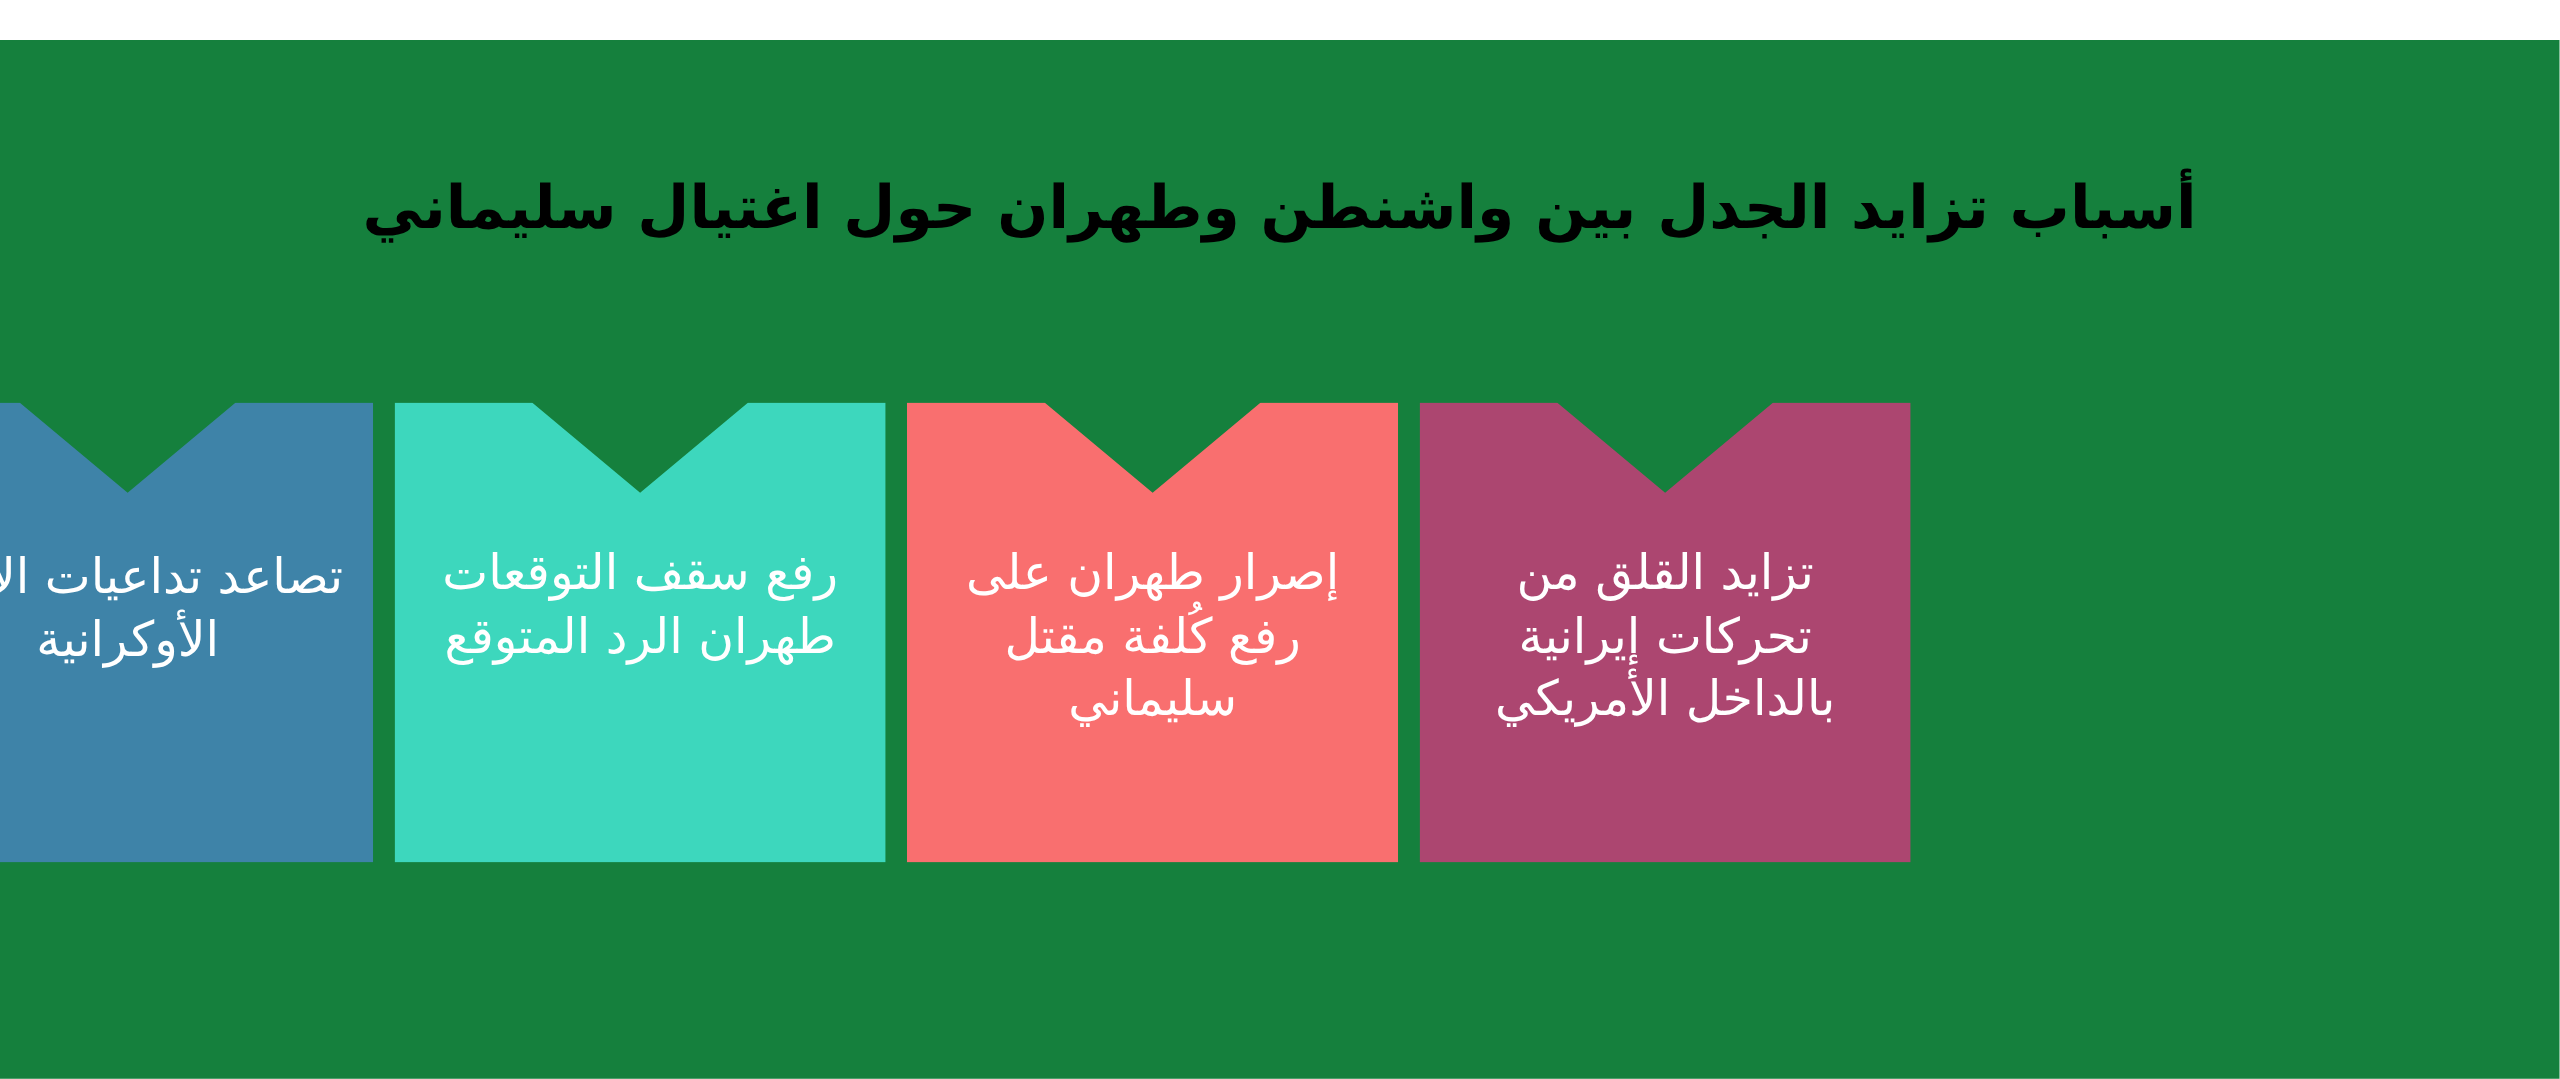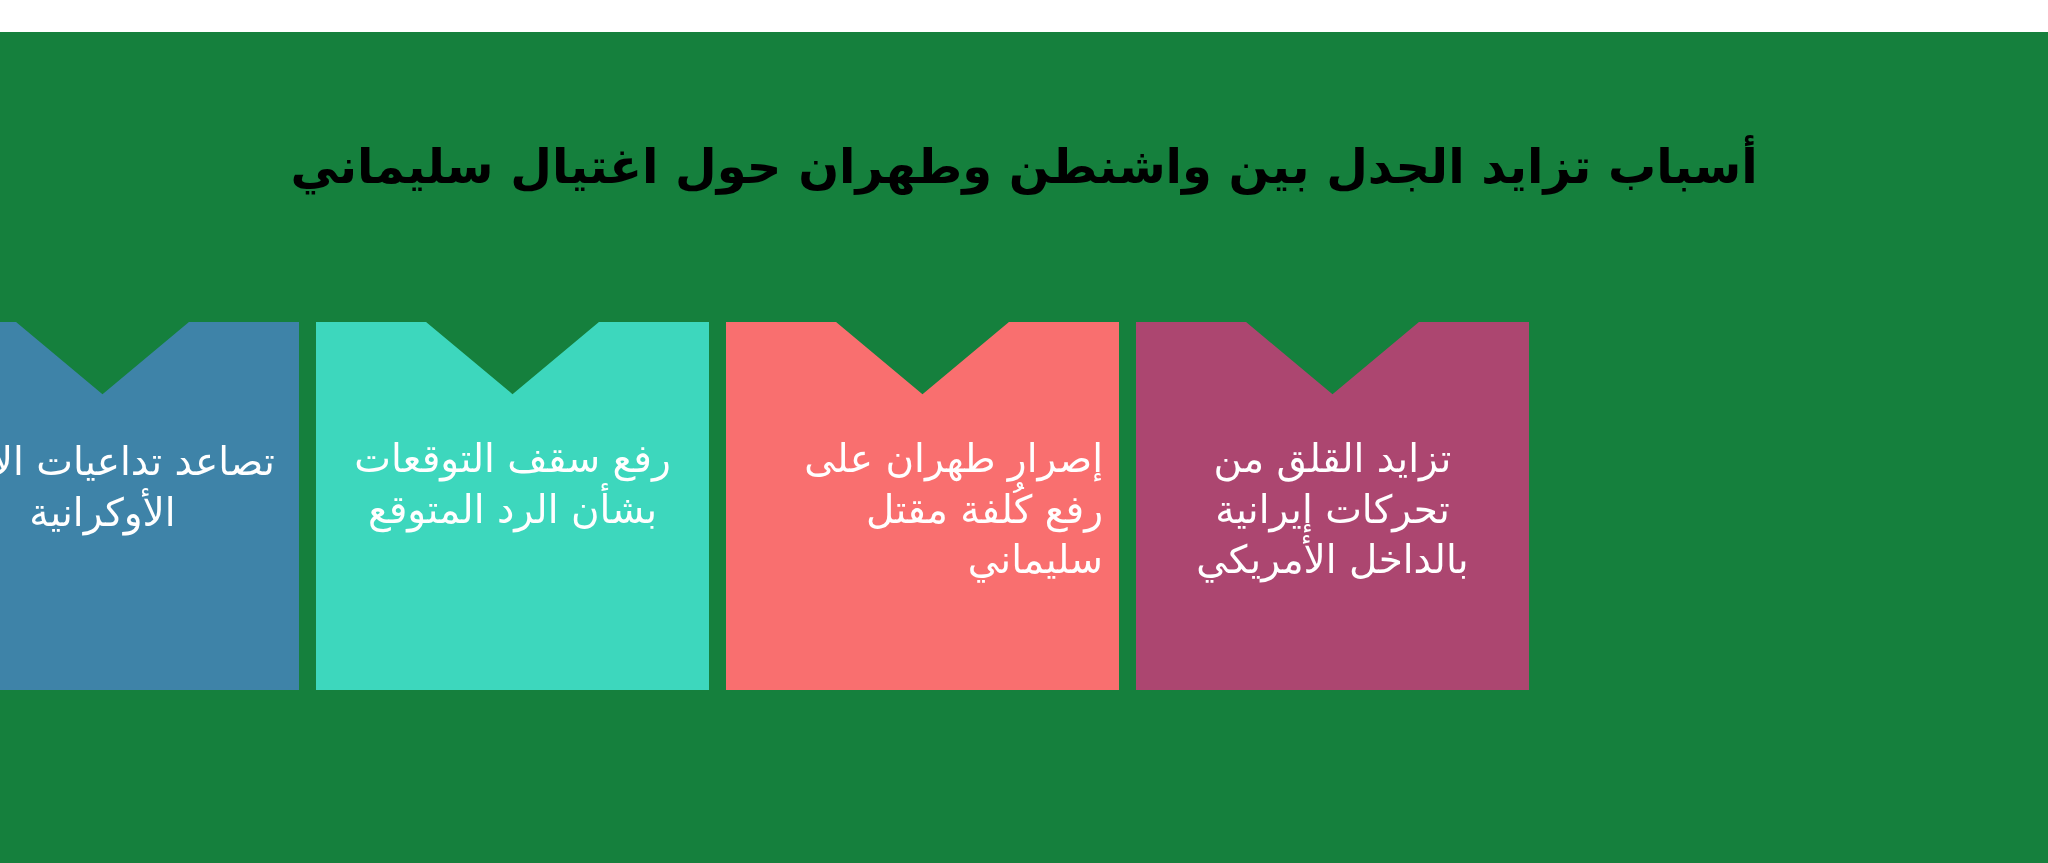--- a/index.html
+++ b/index.html
@@ -109,26 +109,26 @@
     <h1 class="page-title" style="color: rgb(0, 0, 0);">أسباب تزايد الجدل بين واشنطن وطهران حول اغتيال سليماني</h1>
   </div>
 
   <div class="panels">
 
     <div class="panel edge-start" style="background-color: rgb(62, 131, 168);">
       <div class="panel-label" style="color: rgb(255, 255, 255);">تصاعد تداعيات الأزمة الأوكرانية</div>
     </div>
 
     <div class="panel" style="background-color: rgb(61, 215, 189);">
-      <div class="panel-label tight" style="color: rgb(255, 255, 255);">رفع سقف التوقعات بشأن الرد المتوقع</div>
+      <div class="panel-label tight" style="color: rgb(255, 255, 255);">رفع سقف التوقعات طهران الرد المتوقع</div>
     </div>
 
 
     <div class="panel" style="background-color: rgb(249, 111, 111);">
-      <div class="panel-label tight" style="color: rgb(255, 255, 255); text-align: right;">إصرار طهران على رفع كُلفة مقتل سليماني</div>
+      <div class="panel-label tight" style="color: rgb(255, 255, 255);">إصرار طهران على رفع كُلفة مقتل سليماني</div>
     </div>
 
     <div class="panel edge-end" style="background-color: rgb(172, 70, 112);">
       <div class="panel-label tight" style="color: rgb(255, 255, 255);">تزايد القلق من تحركات إيرانية بالداخل الأمريكي</div>
     </div>
 
   </div>
 </div>
 
 </body></html>

